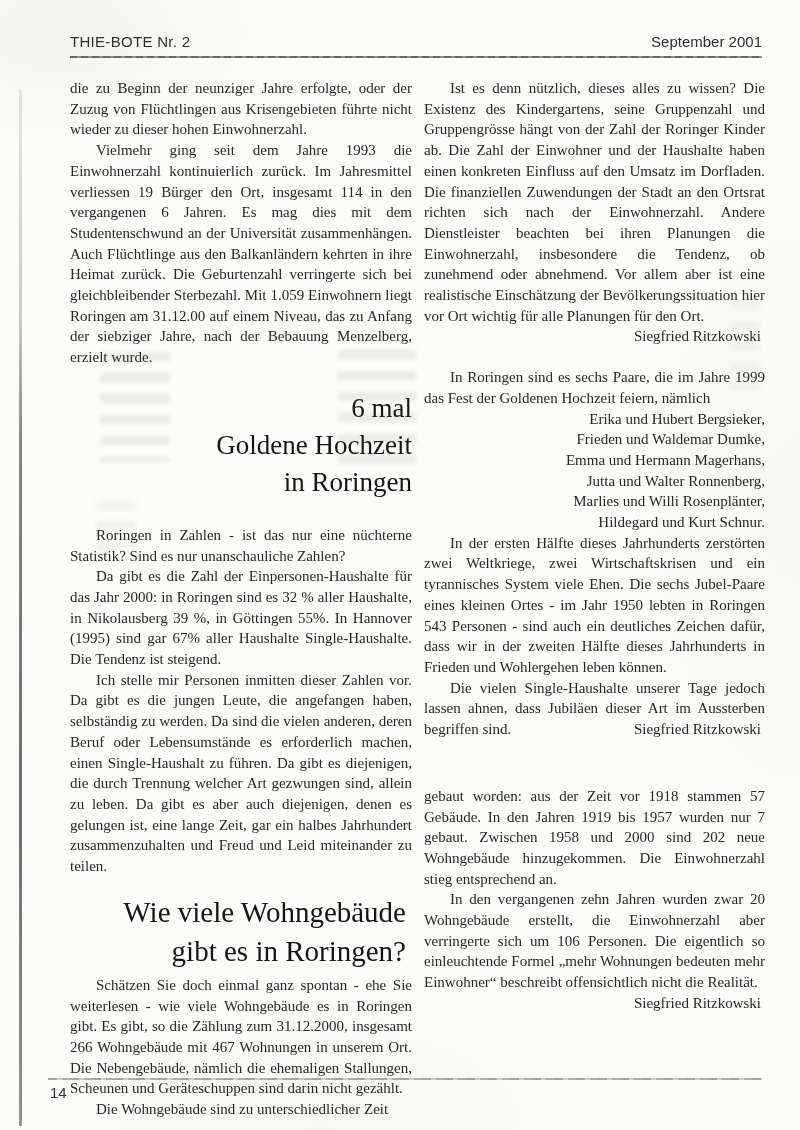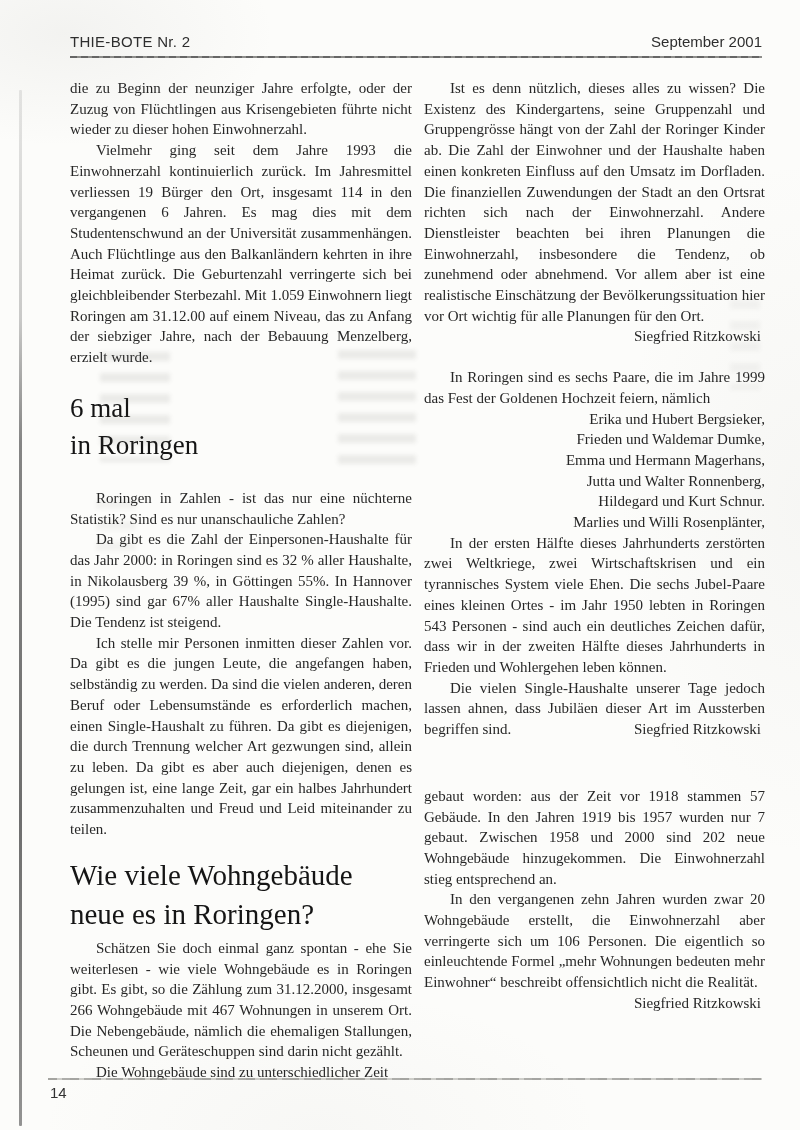--- a/index.html
+++ b/index.html
@@ -26,21 +26,21 @@
     opacity:.85;}
   
   .col{position:absolute;top:78px;font-size:15px;line-height:20.7px;
     text-align:justify;hyphens:auto;-webkit-hyphens:auto;}
   .col-left{left:70px;width:342px;}
   .col-right{left:424px;width:341px;}
   .p{margin:0;}
   .ind{text-indent:26px;}
   .byline{text-align:right;padding-right:4px;font-size:15px;}
   .byline.overlap{margin-top:-20.7px;}
-  .headline{font-weight:400;text-align:left;color:#151515;text-indent:0;}
+  .headline{font-weight:400;text-align:right;color:#151515;text-indent:0;}
   .headline-1{font-size:27px;line-height:37px;margin:22px 0 24px 0;}
   .headline-2{font-size:29px;line-height:39px;margin:16px 6px 4px 0;}
   .names{padding-left:46px;text-align:right;}
   .names div{white-space:nowrap;}
   .sp-a{height:20px;}
   .sp-b{height:46px;}
   
   .foot-rule{position:absolute;top:1078px;left:48px;width:714px;height:2px;
     background:repeating-linear-gradient(90deg,#8f8f8b 0 9px,#c2c2bd 9px 14px,#9a9a96 14px 22px);
     opacity:.8;}
@@ -67,50 +67,51 @@
     <span class="date">September 2001</span>
   </div>
   <div class="head-rule"></div>
 
   <div class="col col-left">
     <p class="p">die zu Beginn der neunziger Jahre erfolgte, oder der Zuzug von Flüchtlingen aus Krisengebieten führte nicht wieder zu dieser hohen Einwohnerzahl.</p>
     <p class="p ind">Vielmehr ging seit dem Jahre 1993 die Einwohnerzahl kontinuierlich zurück. Im Jahresmittel verliessen 19 Bürger den Ort, insgesamt 114 in den vergangenen 6 Jahren. Es mag dies mit dem Studentenschwund an der Universität zusammenhängen. Auch Flüchtlinge aus den Balkanländern kehrten in ihre Heimat zurück. Die Geburtenzahl verringerte sich bei gleichbleibender Sterbezahl. Mit 1.059 Einwohnern liegt Roringen am 31.12.00 auf einem Niveau, das zu Anfang der siebziger Jahre, nach der Bebauung Menzelberg, erzielt wurde.</p>
 
     <div class="headline headline-1">
       <div>6 mal</div>
+      <div>Goldene Hochzeit</div>
       <div>in Roringen</div>
     </div>
 
     <p class="p ind">Roringen in Zahlen - ist das nur eine nüchterne Statistik? Sind es nur unanschauliche Zahlen?</p>
     <p class="p ind">Da gibt es die Zahl der Einpersonen-Haushalte für das Jahr 2000: in Roringen sind es 32 % aller Haushalte, in Nikolausberg 39 %, in Göttingen 55%. In Hannover (1995) sind gar 67% aller Haushalte Single-Haushalte. Die Tendenz ist steigend.</p>
     <p class="p ind">Ich stelle mir Personen inmitten dieser Zahlen vor. Da gibt es die jungen Leute, die angefangen haben, selbständig zu werden. Da sind die vielen anderen, deren Beruf oder Lebensumstände es erforderlich machen, einen Single-Haushalt zu führen. Da gibt es diejenigen, die durch Trennung welcher Art gezwungen sind, allein zu leben. Da gibt es aber auch diejenigen, denen es gelungen ist, eine lange Zeit, gar ein halbes Jahrhundert zusammenzuhalten und Freud und Leid miteinander zu teilen.</p>
 
     <div class="headline headline-2">
       <div>Wie viele Wohngebäude</div>
-      <div>neue es in Roringen?</div>
+      <div>gibt es in Roringen?</div>
     </div>
 
     <p class="p ind">Schätzen Sie doch einmal ganz spontan - ehe Sie weiterlesen - wie viele Wohngebäude es in Roringen gibt. Es gibt, so die Zählung zum 31.12.2000, insgesamt 266 Wohngebäude mit 467 Wohnungen in unserem Ort. Die Nebengebäude, nämlich die ehemaligen Stallungen, Scheunen und Geräteschuppen sind darin nicht gezählt.</p>
     <p class="p ind">Die Wohngebäude sind zu unterschiedlicher Zeit</p>
   </div>
 
   <div class="col col-right">
     <p class="p ind">Ist es denn nützlich, dieses alles zu wissen? Die Existenz des Kindergartens, seine Gruppenzahl und Gruppengrösse hängt von der Zahl der Roringer Kinder ab. Die Zahl der Einwohner und der Haushalte haben einen konkreten Einfluss auf den Umsatz im Dorfladen. Die finanziellen Zuwendungen der Stadt an den Ortsrat richten sich nach der Einwohnerzahl. Andere Dienstleister beachten bei ihren Planungen die Einwohnerzahl, insbesondere die Tendenz, ob zunehmend oder abnehmend. Vor allem aber ist eine realistische Einschätzung der Bevölkerungssituation hier vor Ort wichtig für alle Planungen für den Ort.</p>
     <div class="byline">Siegfried Ritzkowski</div>
 
     <div class="sp-a"></div>
 
     <p class="p ind">In Roringen sind es sechs Paare, die im Jahre 1999 das Fest der Goldenen Hochzeit feiern, nämlich</p>
     <div class="names">
       <div>Erika und Hubert Bergsieker,</div>
       <div>Frieden und Waldemar Dumke,</div>
       <div>Emma und Hermann Magerhans,</div>
       <div>Jutta und Walter Ronnenberg,</div>
+      <div>Marlies und Willi Rosenplänter,</div>
       <div>Hildegard und Kurt Schnur.</div>
-      <div>Marlies und Willi Rosenplänter,</div>
     </div>
     <p class="p ind">In der ersten Hälfte dieses Jahrhunderts zerstörten zwei Weltkriege, zwei Wirtschaftskrisen und ein tyrannisches System viele Ehen. Die sechs Jubel-Paare eines kleinen Ortes - im Jahr 1950 lebten in Roringen 543 Personen - sind auch ein deutliches Zeichen dafür, dass wir in der zweiten Hälfte dieses Jahrhunderts in Frieden und Wohlergehen leben können.</p>
     <p class="p ind">Die vielen Single-Haushalte unserer Tage jedoch lassen ahnen, dass Jubiläen dieser Art im Aussterben begriffen sind.</p>
     <div class="byline overlap">Siegfried Ritzkowski</div>
 
     <div class="sp-b"></div>
 
     <p class="p">gebaut worden: aus der Zeit vor 1918 stammen 57 Gebäude. In den Jahren 1919 bis 1957 wurden nur 7 gebaut. Zwischen 1958 und 2000 sind 202 neue Wohngebäude hinzugekommen. Die Einwohnerzahl stieg entsprechend an.</p>
     <p class="p ind">In den vergangenen zehn Jahren wurden zwar 20 Wohngebäude erstellt, die Einwohnerzahl aber verringerte sich um 106 Personen. Die eigentlich so einleuchtende Formel „mehr Wohnungen bedeuten mehr Einwohner“ beschreibt offensichtlich nicht die Realität.</p>
     <div class="byline">Siegfried Ritzkowski</div>

